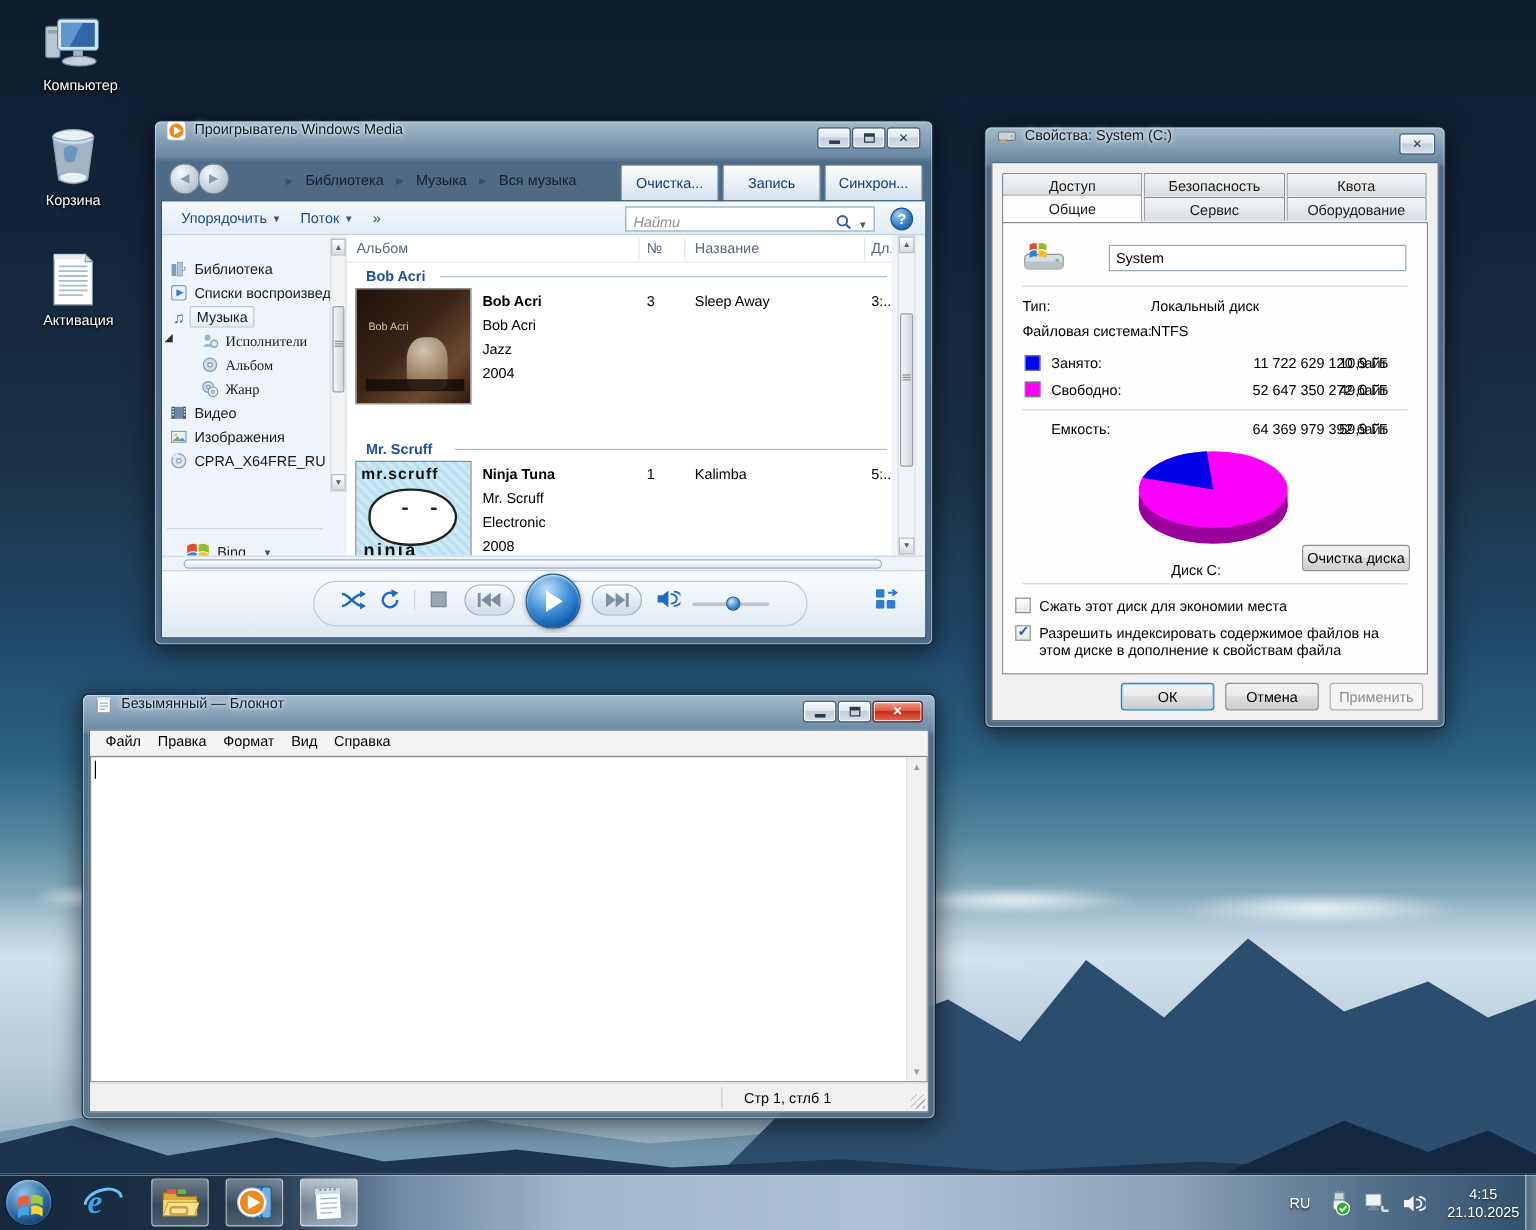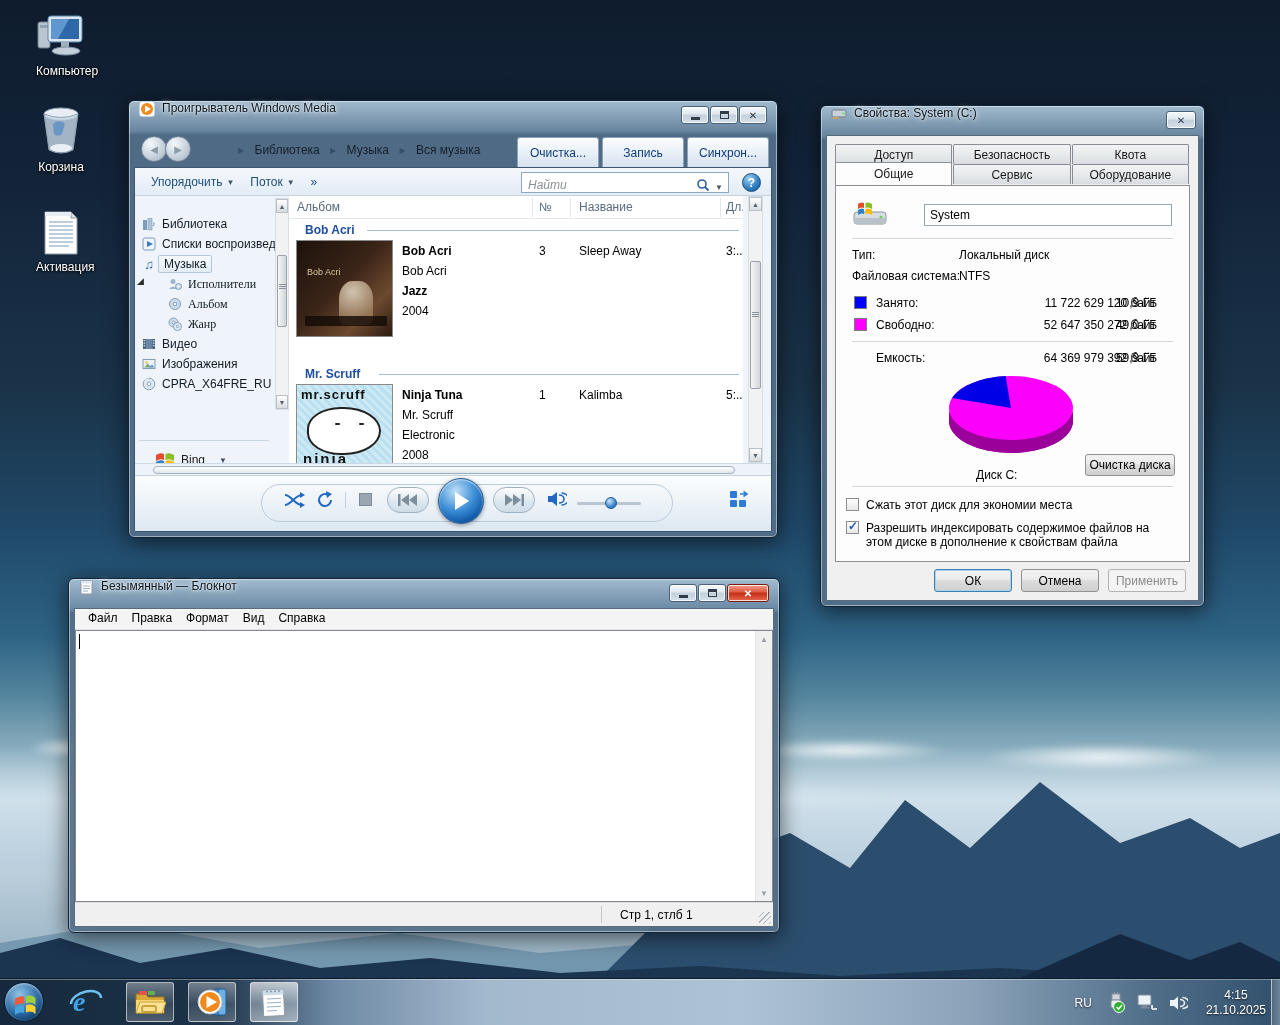--- a/index.html
+++ b/index.html
@@ -415,21 +415,21 @@
 
         <div class="group-name" style="left:16px;top:27px;">Bob Acri</div>
         <div class="group-line" style="left:78px;right:4px;top:34px;"></div>
         <div class="art" style="left:7px;top:44px;height:97px;background:linear-gradient(135deg,#1d120c,#3a2417 45%,#6d4a30 75%,#2b1a10);">
           <div style="position:absolute;left:10px;top:26px;color:#d8c49a;font-size:9px;">Bob Acri</div>
           <div style="position:absolute;left:42px;top:40px;width:34px;height:44px;border-radius:40% 40% 20% 20%;background:radial-gradient(circle at 40% 25%, #e8dcc8, #9a7d5c 70%);opacity:.85;"></div>
           <div style="position:absolute;left:8px;bottom:10px;width:82px;height:10px;background:#120a06;opacity:.8;"></div>
         </div>
         <div class="alb-line b" style="top:48px;">Bob Acri</div>
         <div class="alb-line" style="top:68px;">Bob Acri</div>
-        <div class="alb-line" style="top:88px;font-weight:bold;">Jazz</div>
+        <div class="alb-line" style="top:88px;">Jazz</div>
         <div class="alb-line" style="top:108px;">2004</div>
         <div class="cell" style="left:250px;top:48px;">3</div>
         <div class="cell" style="left:290px;top:48px;text-align:center;">Sleep Away</div>
         <div class="cell" style="left:437px;top:48px;">3:...</div>
 
         <div class="group-name" style="left:16px;top:171px;">Mr. Scruff</div>
         <div class="group-line" style="left:90px;right:4px;top:178px;"></div>
         <div class="art" style="left:7px;top:188px;height:97px;background:repeating-linear-gradient(45deg,#cdeaf4 0 3px,#b9dff0 3px 6px);">
           <div style="position:absolute;left:4px;top:2px;font-weight:bold;font-size:13px;color:#111;letter-spacing:1px;">mr.scruff</div>
           <div style="position:absolute;left:10px;top:22px;width:74px;height:48px;background:#fff;border:2px solid #222;border-radius:50% 55% 55% 50%;"></div>

